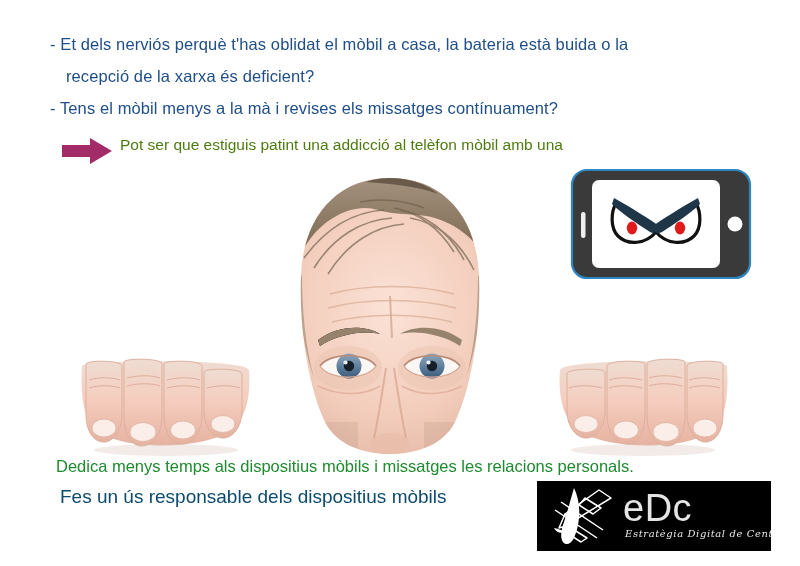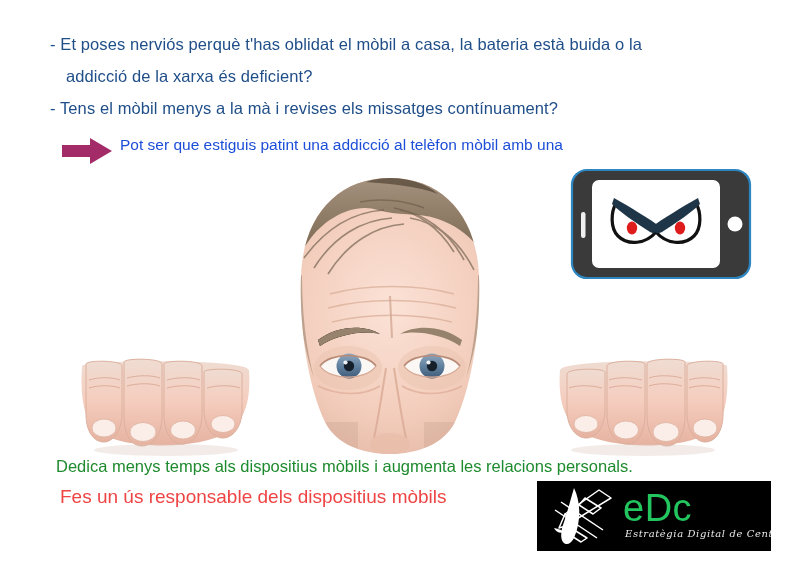--- a/index.html
+++ b/index.html
@@ -46,21 +46,21 @@
     align-items: flex-start;
   }
   .arrow-icon {
     flex: 0 0 auto;
     width: 50px;
     height: 26px;
     margin-top: 4px;
     margin-right: 8px;
   }
   .conclusion-text {
-    color: #1d4ed8;
+    color: #4d7c0f;
     font-size: 15.5px;
     line-height: 21px;
     max-width: 580px;
   }
 
   
   .face-wrap {
     position: absolute;
     left: 268px;
     top: 172px;
@@ -104,21 +104,21 @@
     top: 455px;
     color: #1E8B2E;
     font-size: 16.5px;
     line-height: 22px;
     white-space: nowrap;
   }
   .slogan-red {
     position: absolute;
     left: 60px;
     top: 484px;
-    color: #ef4444;
+    color: #0c4a6e;
     font-size: 19px;
     line-height: 26px;
     white-space: nowrap;
   }
 
   
   .logo {
     position: absolute;
     left: 537px;
     top: 481px;
@@ -138,21 +138,21 @@
   .logo-mark svg { display: block; width: 100%; height: 100%; }
   .logo-text {
     flex: 1 1 auto;
     position: relative;
     height: 64px;
   }
   .logo-edc {
     position: absolute;
     left: 4px;
     top: 4px;
-    color: #22c55e;
+    color: #e5e5e5;
     font-size: 38px;
     line-height: 40px;
     font-family: "Liberation Sans", sans-serif;
     letter-spacing: 0.5px;
   }
   .logo-tag {
     position: absolute;
     left: 6px;
     top: 44px;
     color: #e8e8e8;
@@ -163,22 +163,22 @@
     letter-spacing: 0.6px;
     white-space: nowrap;
   }
 </style>
 </head>
 <body>
 
 <div id="poster">
 
   <div class="questions">
-    <div class="q-line">- Et poses nerviós perquè t'has oblidat el mòbil a casa, la bateria està buida o la</div>
-    <div class="q-line indent">addicció de la xarxa és deficient?</div>
+    <div class="q-line">- Et dels nerviós perquè t'has oblidat el mòbil a casa, la bateria està buida o la</div>
+    <div class="q-line indent">recepció de la xarxa és deficient?</div>
     <div class="q-line">- Tens el mòbil menys a la mà i revises els missatges contínuament?</div>
   </div>
 
   <div class="conclusion">
     <span class="arrow-icon">
       <svg viewBox="0 0 50 26" xmlns="http://www.w3.org/2000/svg" width="50" height="26">
         <polygon points="0,7 28,7 28,0 50,13 28,26 28,19 0,19" fill="#A32B68"></polygon>
       </svg>
     </span>
     <span class="conclusion-text">
@@ -371,21 +371,21 @@
       </g>
 
       <g>
         <path d="M126,35 C114,43 98,54 86,64 C96,76 114,78 124,68 C132,60 131,44 126,35 Z" fill="#ffffff" stroke="#111111" stroke-width="3.2" stroke-linejoin="round"></path>
         <path d="M128,30 C112,39 94,50 80,60 C86,66 88,66 92,64 C106,55 122,44 130,36 Z" fill="#1F3648"></path>
         <ellipse cx="110" cy="60" rx="5.2" ry="6.4" fill="#E01B1B"></ellipse>
       </g>
     </svg>
   </div>
 
-  <div class="slogan-green">Dedica menys temps als dispositius mòbils i augmenta les relacions personals.</div>
+  <div class="slogan-green">Dedica menys temps als dispositius mòbils i missatges les relacions personals.</div>
 
   <div class="slogan-red">Fes un ús responsable dels dispositius mòbils</div>
 
   <div class="logo">
     <span class="logo-mark">
       <svg viewBox="0 0 78 64" xmlns="http://www.w3.org/2000/svg">
         <g fill="none" stroke="#ffffff" stroke-width="1.5" stroke-linejoin="round">
 
           <path d="M58,6 L70,14 L34,36 L24,30 Z"></path>
           <path d="M24,30 L18,44 L32,40 Z"></path>

